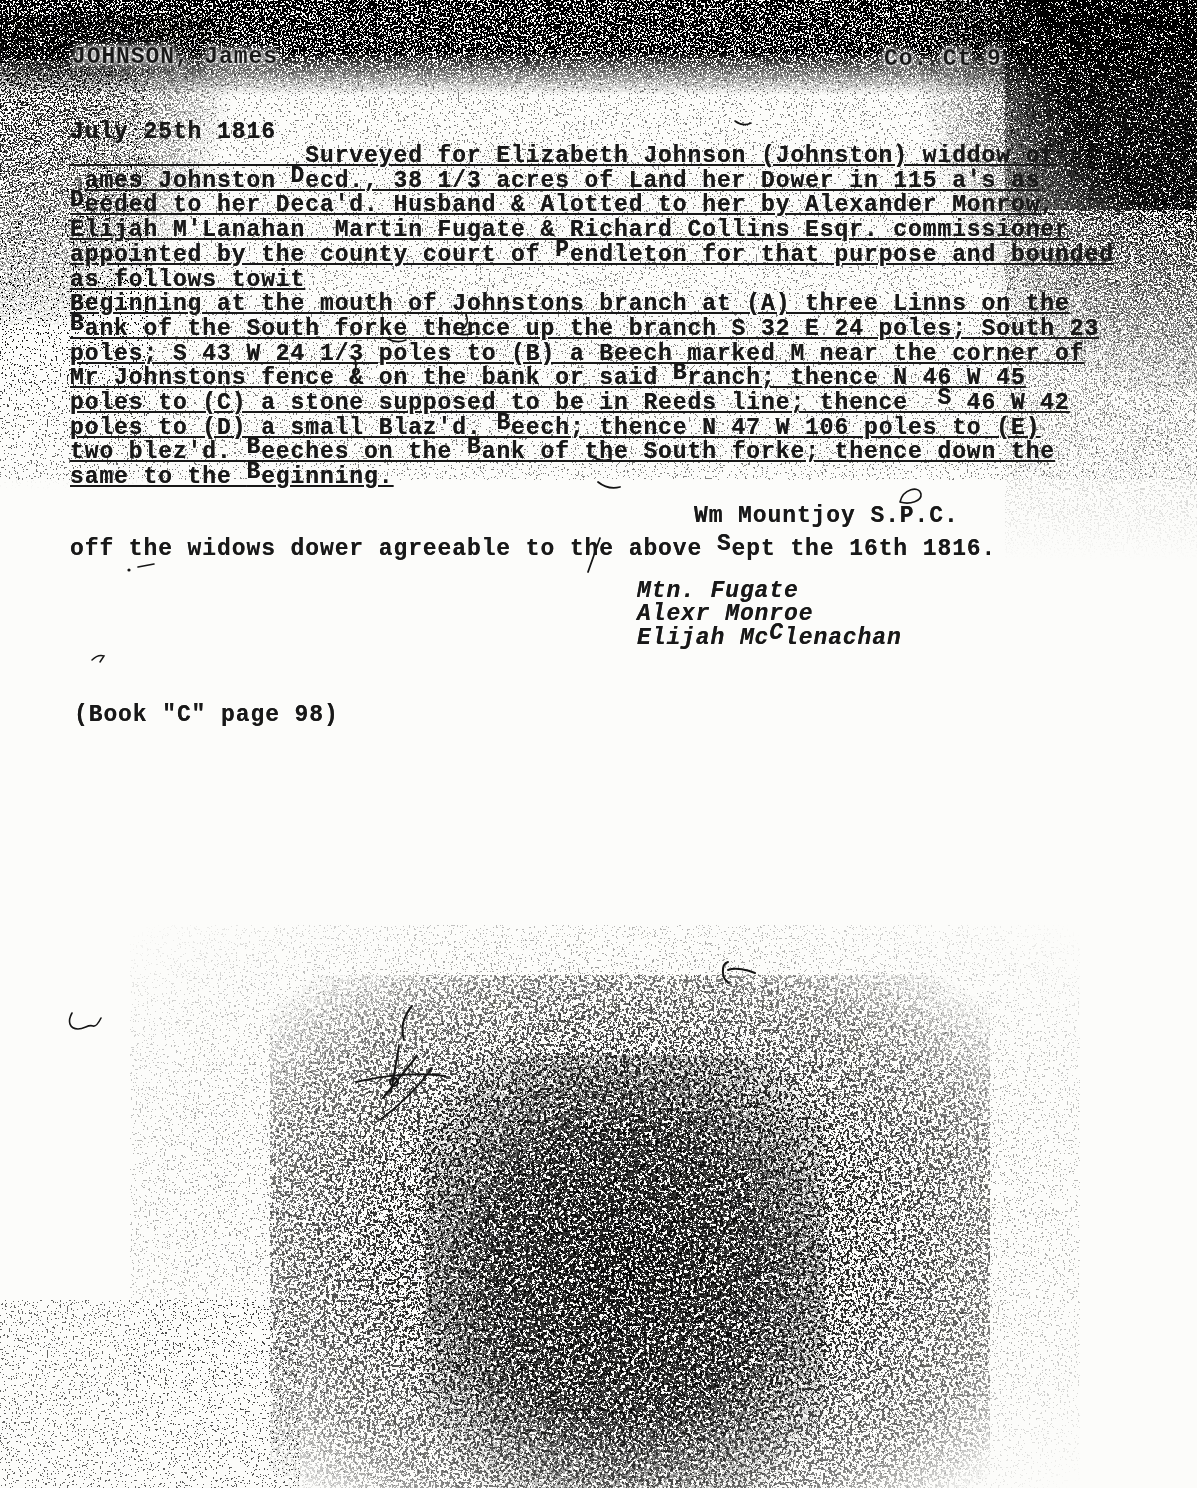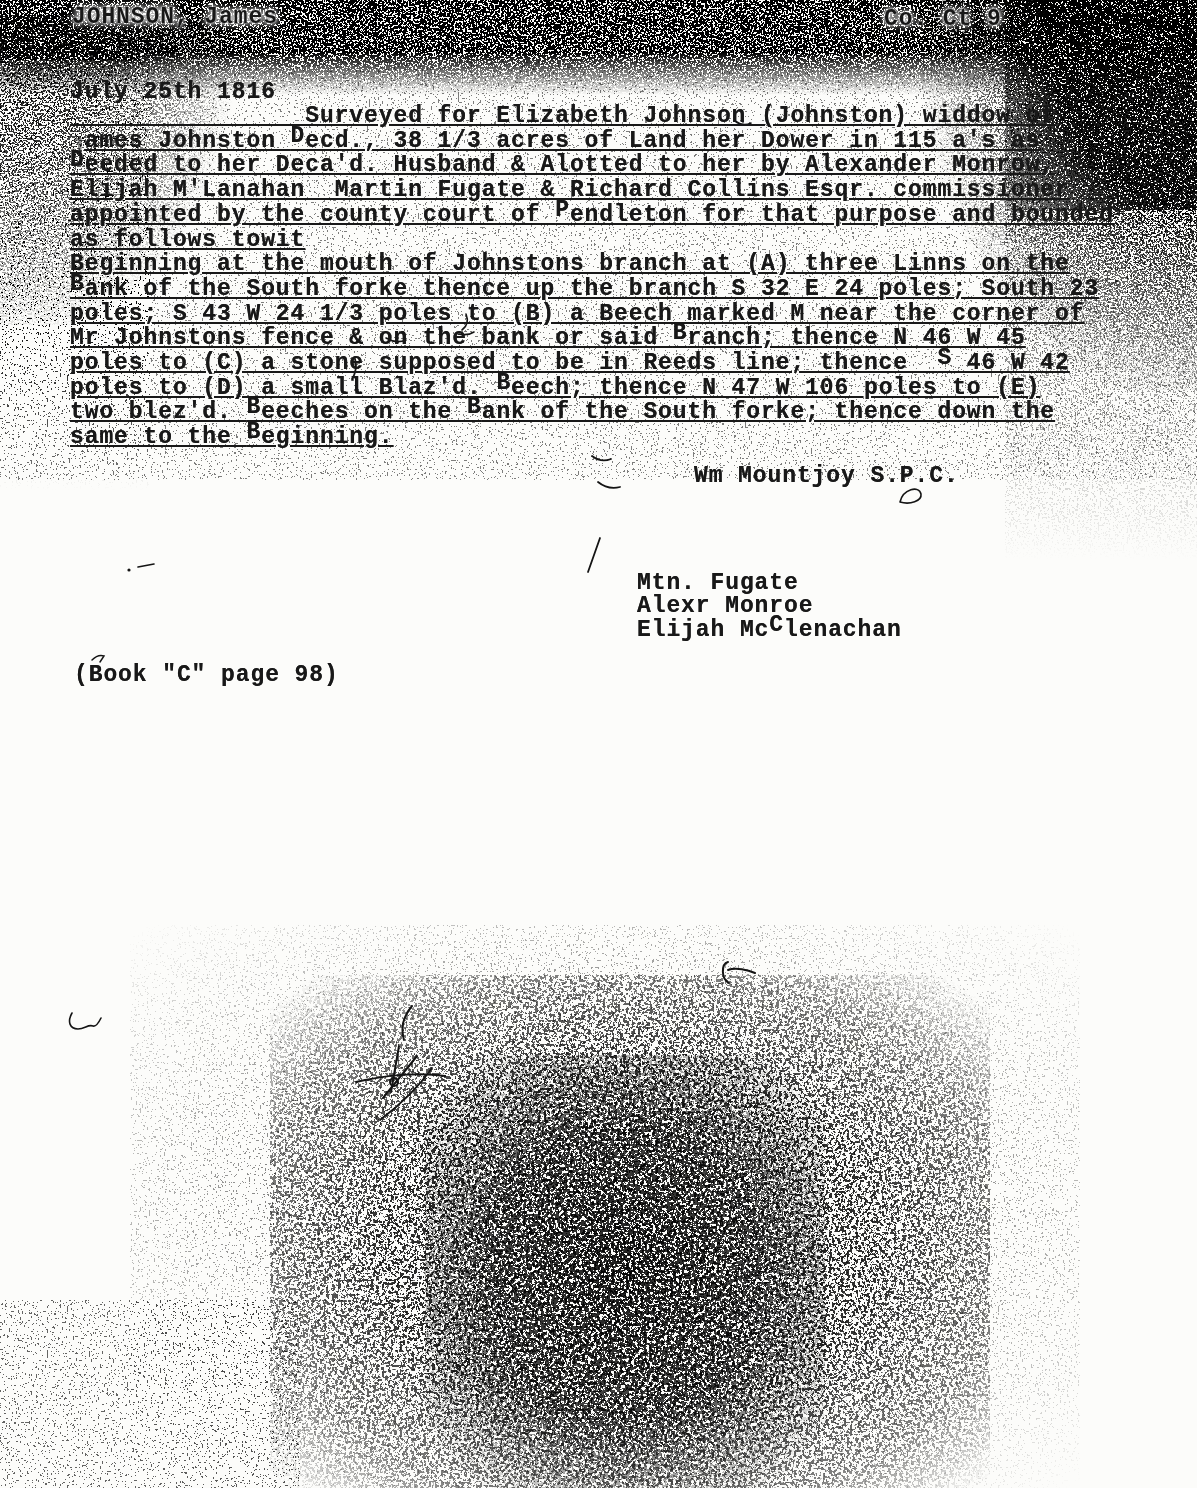--- a/index.html
+++ b/index.html
@@ -14,28 +14,29 @@
     position:absolute;
     font-family:"Liberation Mono","DejaVu Sans Mono",monospace;
     font-weight:700;
     font-size:23px;
     line-height:24.7px;
     letter-spacing:0.9px;
     white-space:pre;
     color:#181818;
     z-index:2;
     text-shadow:0 0 0.5px rgba(10,10,10,.75);
+    margin-top:40px;
   }
   .hdr-l{left:72px;top:5px;z-index:3;text-shadow:0 0 3px #fff,0 0 6px #fff,0 0 10px #fff,0 0 1px rgba(0,0,0,.9);}
   .hdr-r{left:884px;top:7px;z-index:3;text-shadow:0 0 3px #fff,0 0 6px #fff,0 0 10px #fff,0 0 1px rgba(0,0,0,.9);}
   .date{left:70px;top:80px;}
   .para1{left:70px;top:104px;text-decoration:underline;}
   .sig-spc{left:694px;top:464px;}
   .para2{left:70px;top:497px;}
-  .sigs{left:637px;top:572px;line-height:23.4px;}
+  .sigs{left:637px;top:540px;line-height:23.4px;font-style:italic;}
   .bookref{left:74px;top:663px;}
   .raised{position:relative;top:-5px;}
   .dropped{position:relative;top:7px;opacity:.5;}
   svg.noise{position:absolute;left:0;top:0;z-index:1;pointer-events:none;}
 </style>
 </head>
 <body>
 
 <div class="page">
 
@@ -213,18 +214,18 @@
 
   <div class="txt hdr-l">JOHNSON, James</div>
   <div class="txt hdr-r">Co. Ct 9</div>
 
   <div class="txt date">July 25th 1816</div>
 
   <div class="txt para1"><div>                Surveyed for Elizabeth Johnson (Johnston) widdow of</div><div><span class="dropped">J</span>ames Johnston <span class="raised">D</span>ecd., 38 1/3 acres of Land her Dower in 115 a's as</div><div><span class="raised">D</span>eeded to her Deca'd. Husband &amp; Alotted to her by Alexander Monrow,</div><div>Elijah M'Lanahan  Martin Fugate &amp; Richard Collins Esqr. commissioner</div><div>appointed by the county court of <span class="raised">P</span>endleton for that purpose and bounded</div><div>as follows towit</div><div>Beginning at the mouth of Johnstons branch at (A) three Linns on the</div><div><span class="raised">B</span>ank of the South forke thence up the branch S 32 E 24 poles; South 23</div><div>poles; S 43 W 24 1/3 poles to (B) a Beech marked M near the corner of</div><div>Mr Johnstons fence &amp; on the bank or said <span class="raised">B</span>ranch; thence N 46 W 45</div><div>poles to (C) a stone supposed to be in Reeds line; thence  <span class="raised">S</span> 46 W 42</div><div>poles to (D) a small Blaz'd. <span class="raised">B</span>eech; thence N 47 W 106 poles to (E)</div><div>two blez'd. <span class="raised">B</span>eeches on the <span class="raised">B</span>ank of the South forke; thence down the</div><div>same to the <span class="raised">B</span>eginning.</div></div>
 
   <div class="txt sig-spc">Wm Mountjoy S.P.C.</div>
 
-  <div class="txt para2"></div>
+  <div class="txt para2"><div>off the widows dower agreeable to the above <span class="raised">S</span>ept the 16th 1816.</div></div>
 
   <div class="txt sigs"><div>Mtn. Fugate</div><div>Alexr Monroe</div><div>Elijah Mc<span class="raised">C</span>lenachan</div></div>
 
   <div class="txt bookref">(Book "C" page 98)</div>
 </div>
 
 </body></html>

